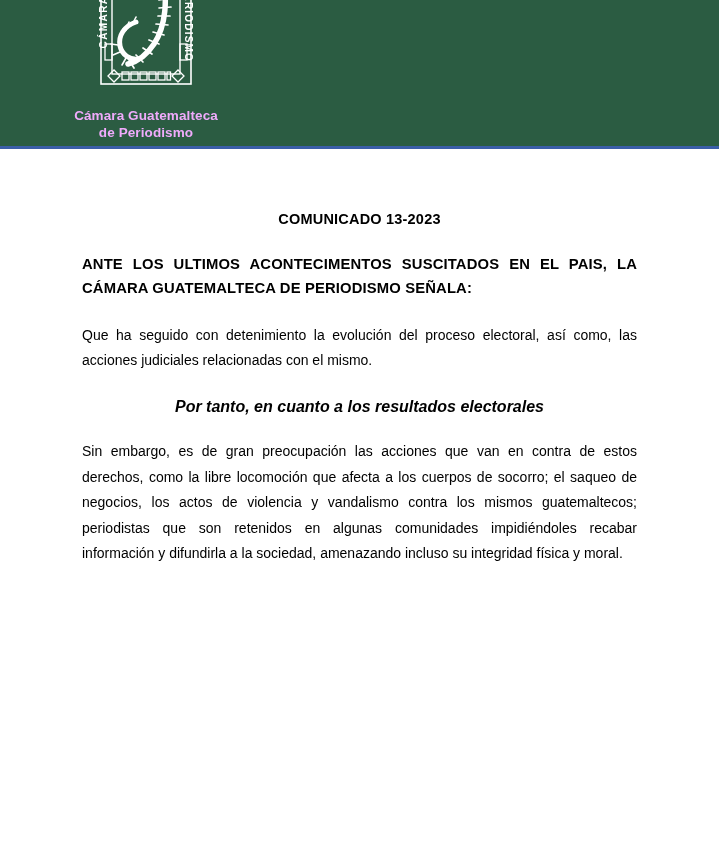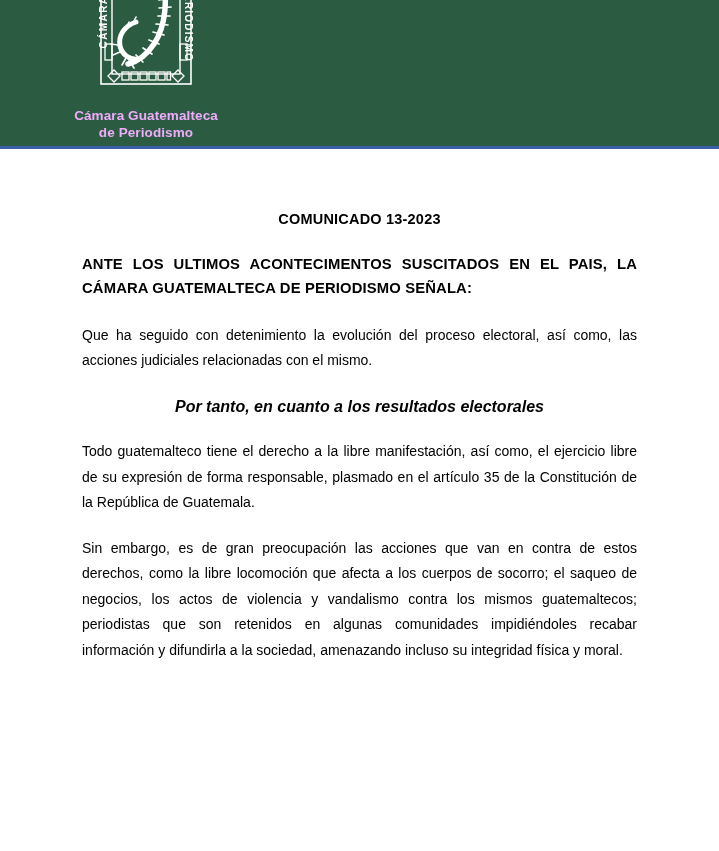--- a/index.html
+++ b/index.html
@@ -191,20 +191,19 @@
       <div class="doc-number">COMUNICADO 13-2023</div>
 
       <div class="doc-title">ANTE LOS ULTIMOS ACONTECIMENTOS SUSCITADOS EN EL PAIS, LA CÁMARA GUATEMALTECA DE PERIODISMO SEÑALA:</div>
 
       <p class="para">Que ha seguido con detenimiento la evolución del proceso electoral, así como, las acciones judiciales relacionadas con el mismo.</p>
 
       <h2 class="sub-head">Por tanto, en cuanto a los resultados electorales</h2>
 
 
 
-      <p class="para">Todo guatemalteco tiene el derecho a la libre manifestación, así como, el ejercicio libre de su expresión de forma responsable, plasmado en el artículo 35 de la Constitución de la República de Guatemala.</p>
 
       <p class="para">Sin embargo, es de gran preocupación las acciones que van en contra de estos derechos, como la libre locomoción que afecta a los cuerpos de socorro; el saqueo de negocios, los actos de violencia y vandalismo contra los mismos guatemaltecos; periodistas que son retenidos en algunas comunidades impidiéndoles recabar información y difundirla a la sociedad, amenazando incluso su integridad física y moral.</p>
 
     </div>
   </div>
 
 </div>
 
 </body></html>

